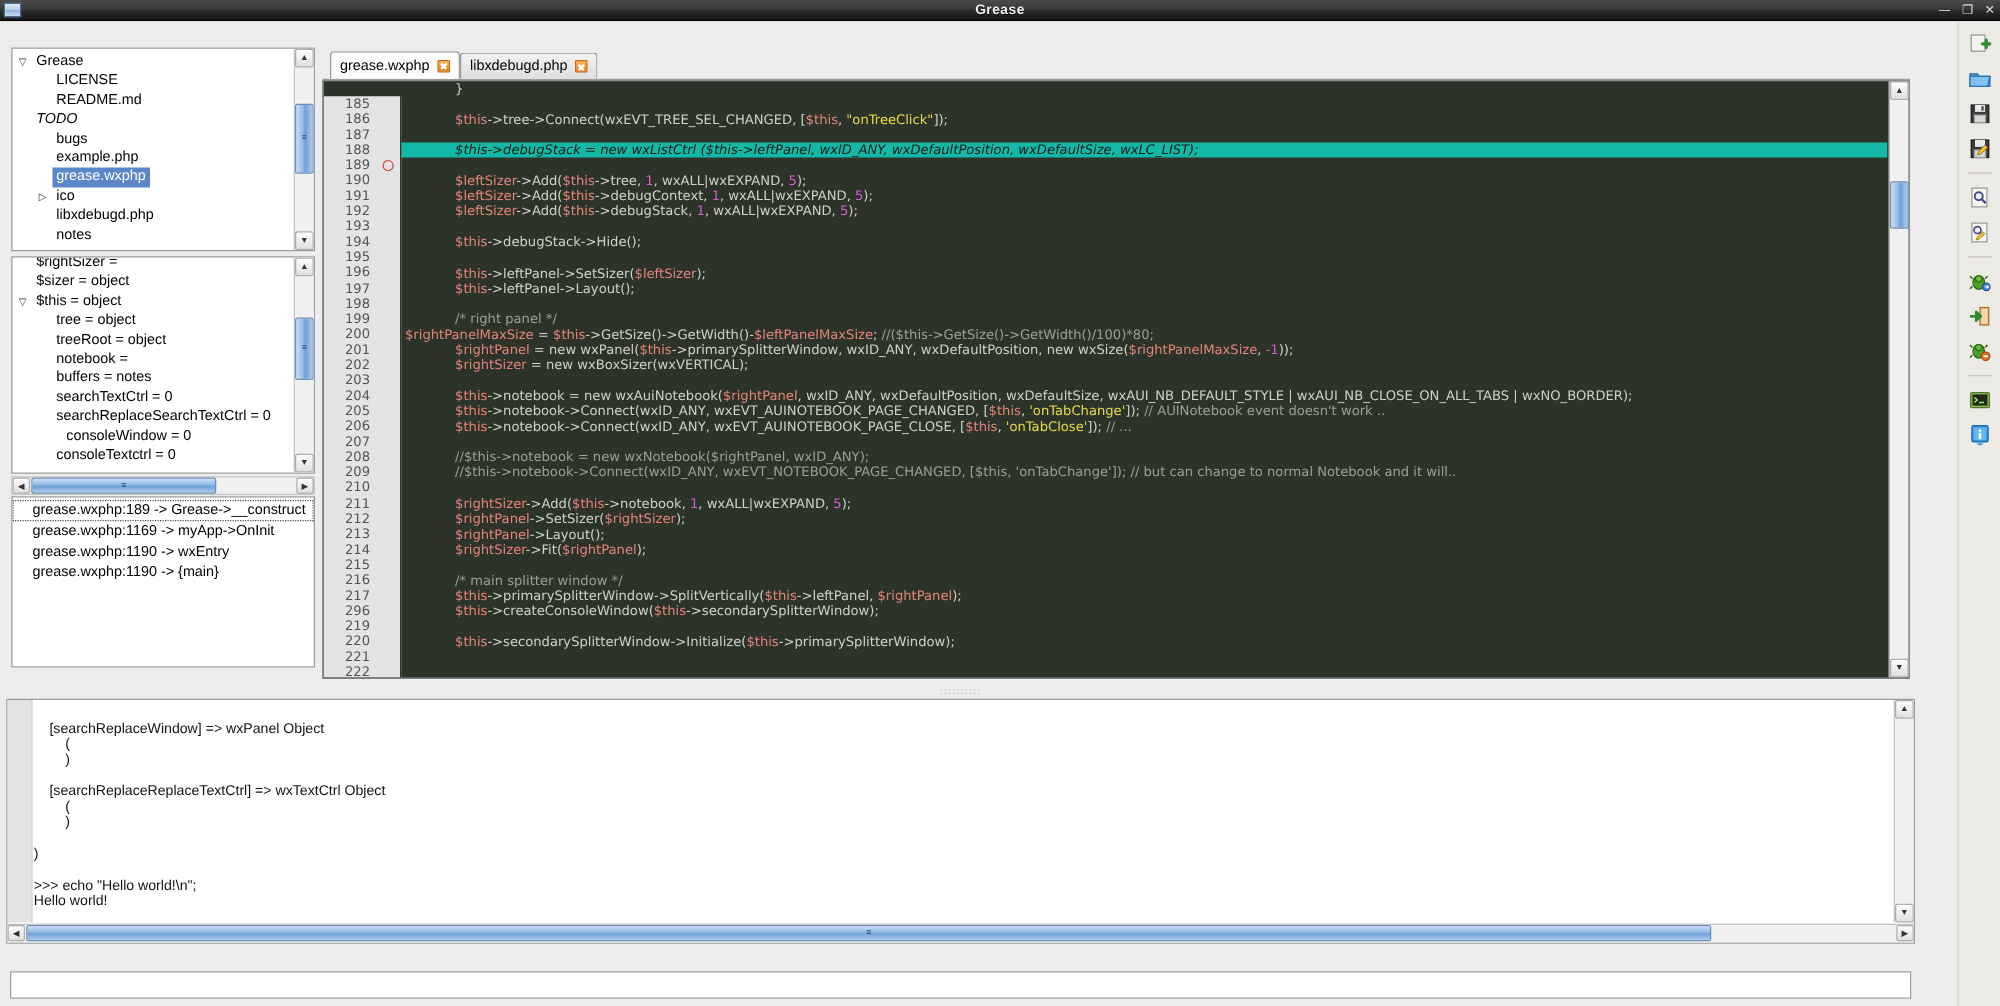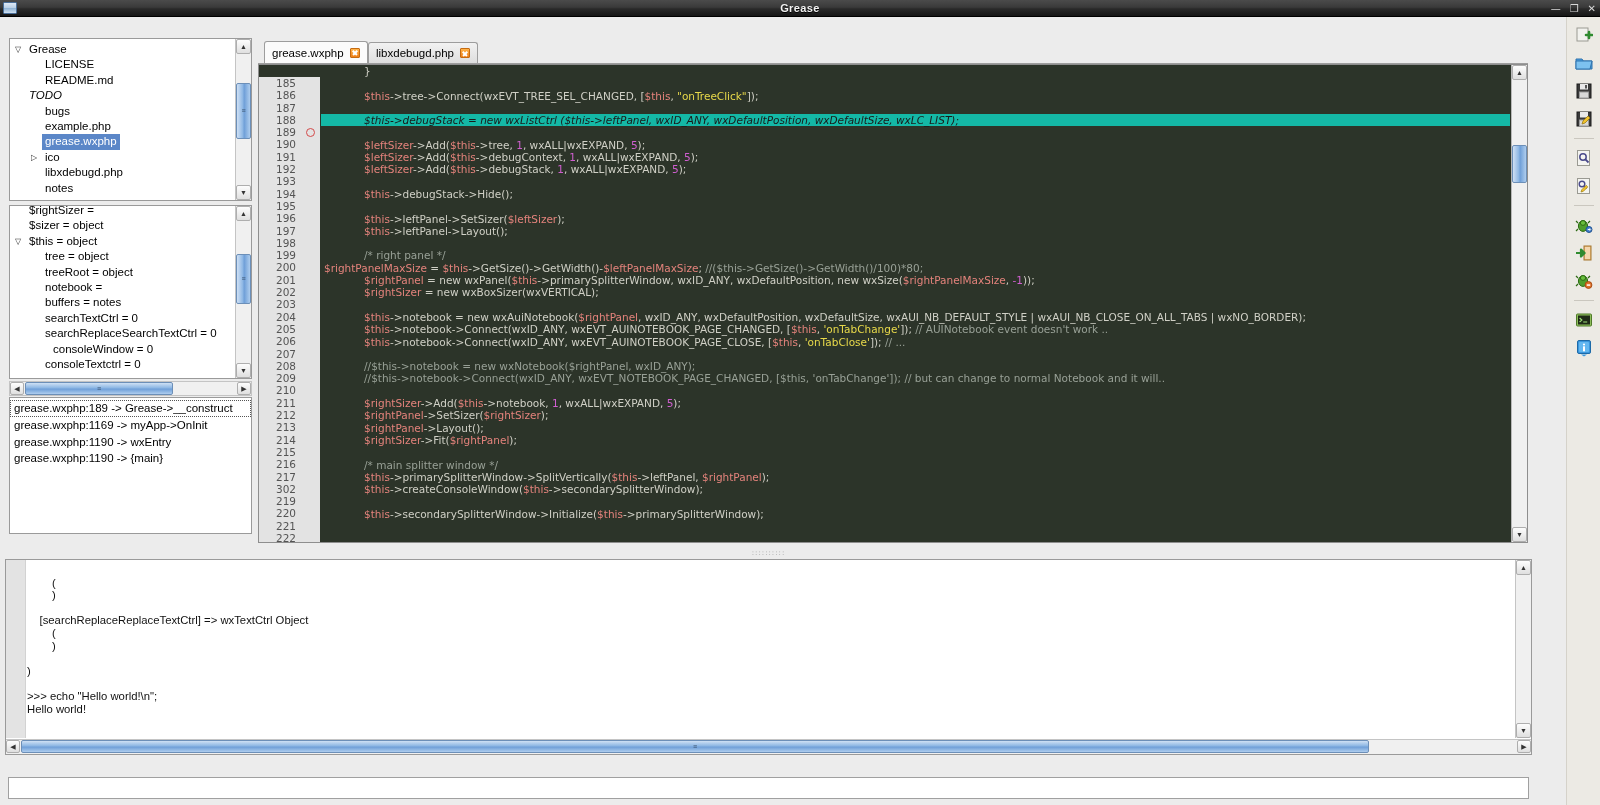--- a/index.html
+++ b/index.html
@@ -127,21 +127,21 @@
     background: linear-gradient(to bottom,#cfe0f4,#8cb6e4 45%,#6f9fd8 55%,#aecdee);
     border: 1px solid #6c8fb8; border-radius: 2px;
     display:flex;align-items:center;justify-content:center;
     font-size:7px;color:#37506e;
   }
 
   
   .stack-row {
     height: 16.8px; line-height: 16.8px;
     font-size: 11.5px; color: #000;
-    padding-left: 4px; white-space: nowrap;
+    padding-left: 16px; white-space: nowrap;
   }
   .stack-row.focus { outline: 1px dotted #555; outline-offset: -1px; }
 
   
   #editor-area {
     position: absolute; left: 258px; top: 3px;
     width: 1270px; height: 523px;
   }
   #tabstrip {
     position: absolute; left: 0; top: 25px; height: 19px; width: 100%;
@@ -506,21 +506,21 @@
           <div class="ln">208</div>
           <div class="ln">209</div>
           <div class="ln">210</div>
           <div class="ln">211</div>
           <div class="ln">212</div>
           <div class="ln">213</div>
           <div class="ln">214</div>
           <div class="ln">215</div>
           <div class="ln">216</div>
           <div class="ln">217</div>
-          <div class="ln">302</div>
+          <div class="ln">296</div>
           <div class="ln">219</div>
           <div class="ln">220</div>
           <div class="ln">221</div>
           <div class="ln">222</div>
         </div>
       <div id="codebody">
           <div class="cl"><span class="k">            }</span></div>
           <div class="cl">&nbsp;</div>
           <div class="cl"><span class="k">            </span><span class="v">$this</span><span class="k">-&gt;tree-&gt;Connect(wxEVT_TREE_SEL_CHANGED, [</span><span class="v">$this</span><span class="k">, </span><span class="s">"onTreeClick"</span><span class="k">]);</span></div>
           <div class="cl">&nbsp;</div>
@@ -567,20 +567,21 @@
   </div>
 
   <div id="hsplitter">
     <span class="dots">::::::::::</span>
   </div>
 
   <div id="console">
     <div id="console-gutter"></div>
     <div id="console-body">
         <div class="co">&nbsp;</div>
+        <div class="co">    [searchReplaceWindow] =&gt; wxPanel Object</div>
         <div class="co">        (</div>
         <div class="co">        )</div>
         <div class="co">&nbsp;</div>
         <div class="co">    [searchReplaceReplaceTextCtrl] =&gt; wxTextCtrl Object</div>
         <div class="co">        (</div>
         <div class="co">        )</div>
         <div class="co">&nbsp;</div>
         <div class="co">)</div>
         <div class="co">&nbsp;</div>
         <div class="co">&gt;&gt;&gt; echo "Hello world!\n";</div>

